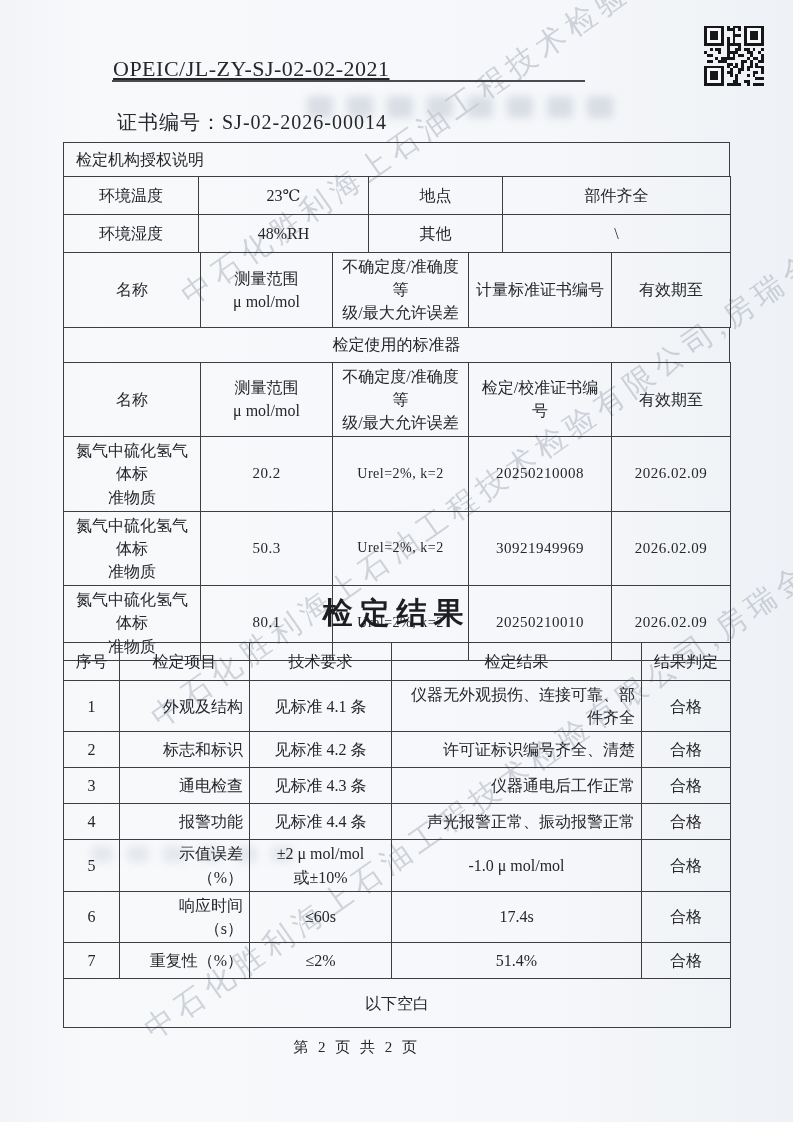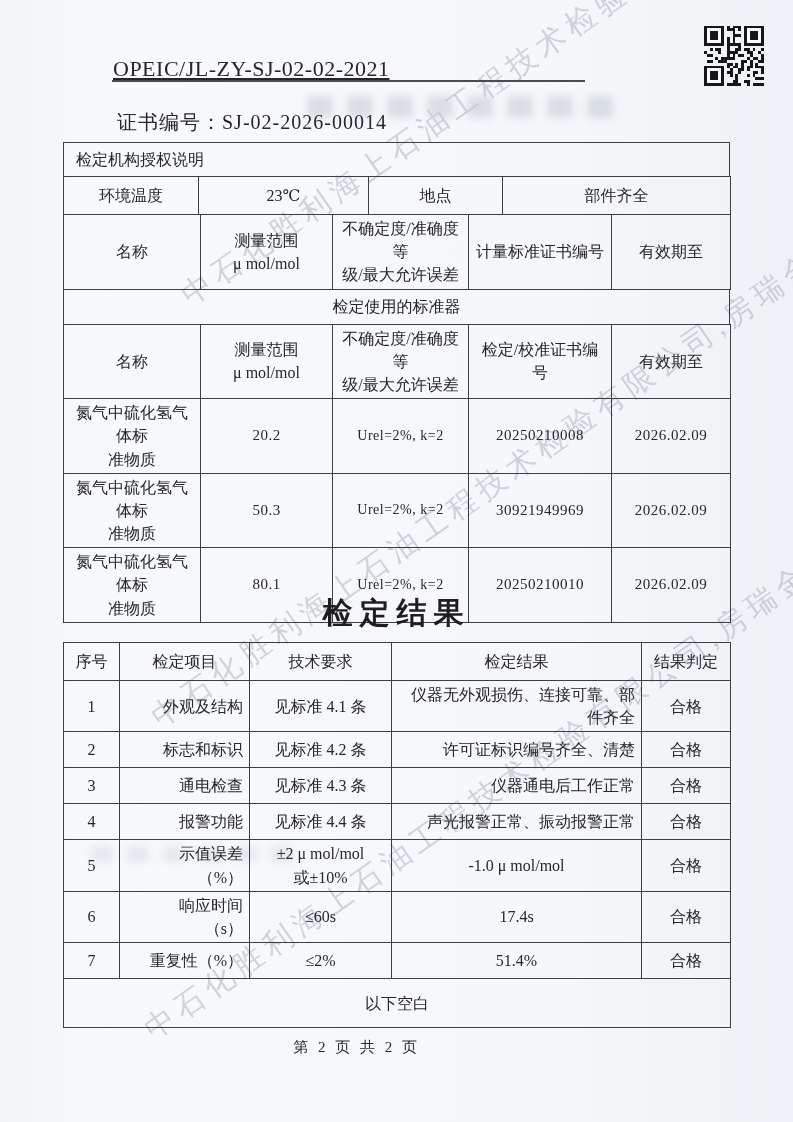--- a/index.html
+++ b/index.html
@@ -237,20 +237,26 @@
           <col style="width:134px">
           <col style="width:228px">
         </colgroup>
       <tbody>
           <tr class="h33">
         <td>环境温度</td>
         <td>23℃</td>
         <td>地点</td>
         <td>部件齐全</td>
       </tr>
+      <tr class="h33">
+        <td>环境湿度</td>
+        <td>48%RH</td>
+        <td>其他</td>
+        <td>\</td>
+      </tr>
     </tbody>
       </table>
 
 
     <table>
       <colgroup>
           <col style="width:137px">
           <col style="width:132px">
           <col style="width:136px">
           <col style="width:143px">

